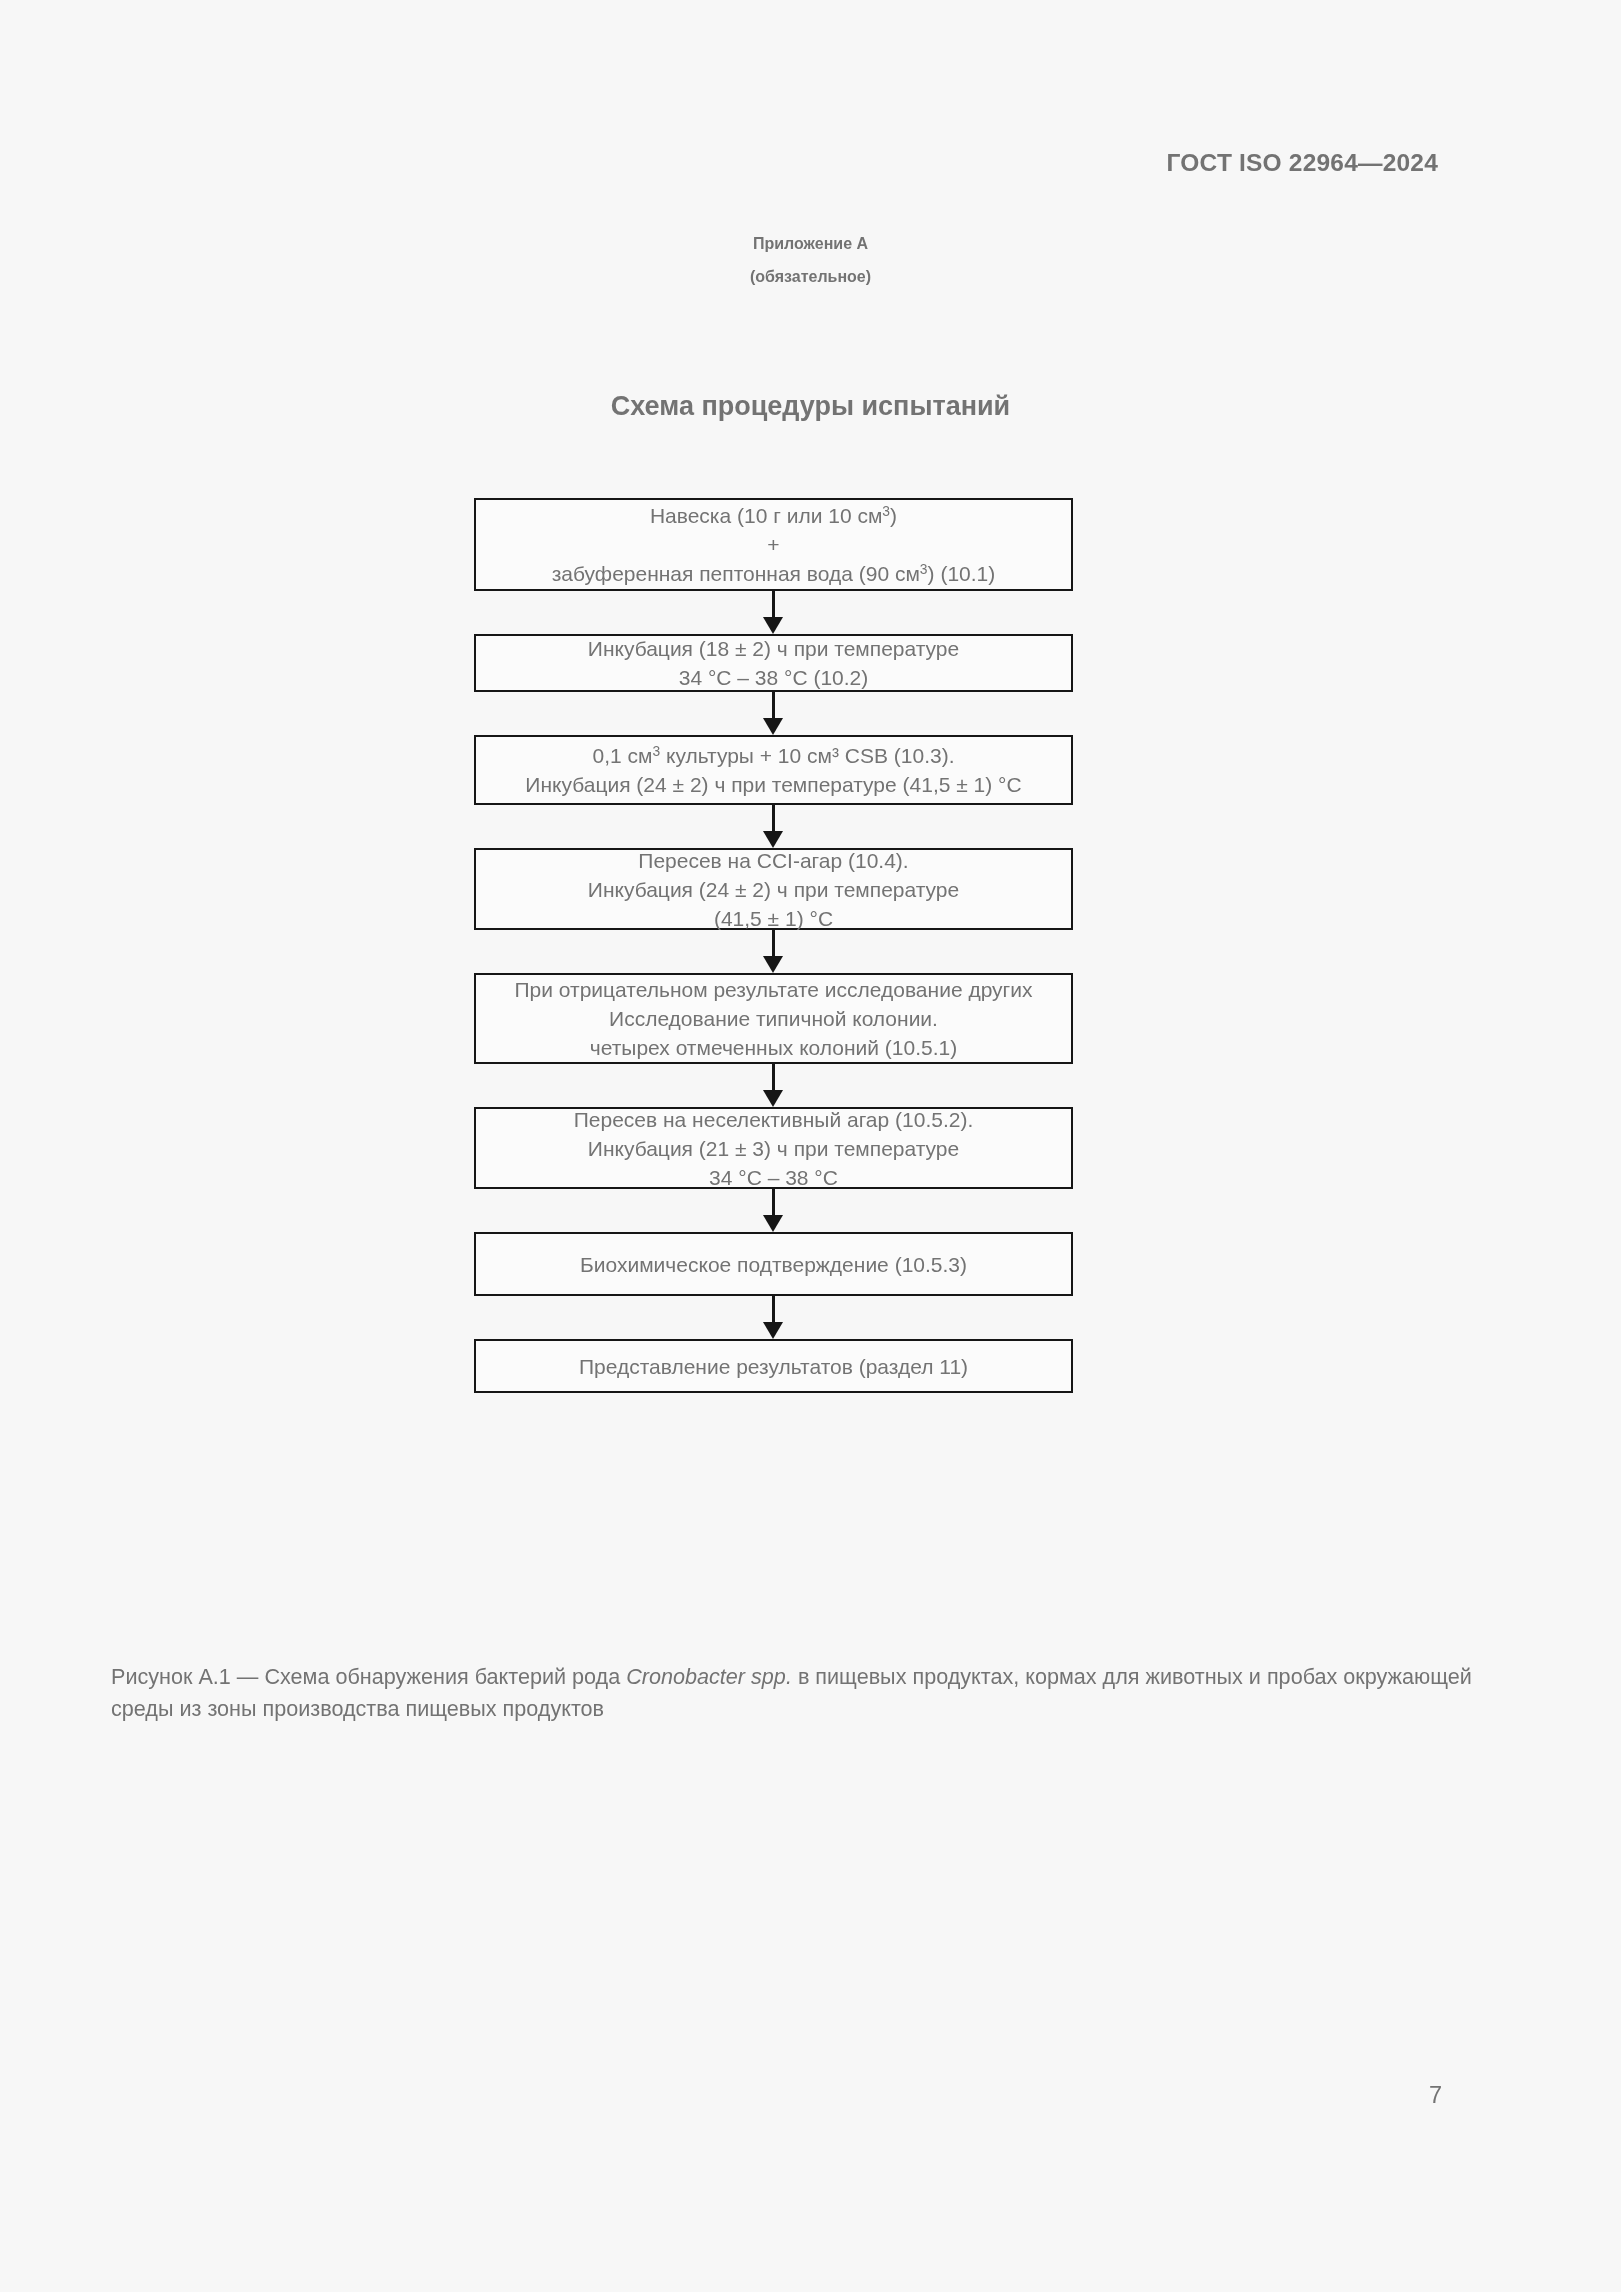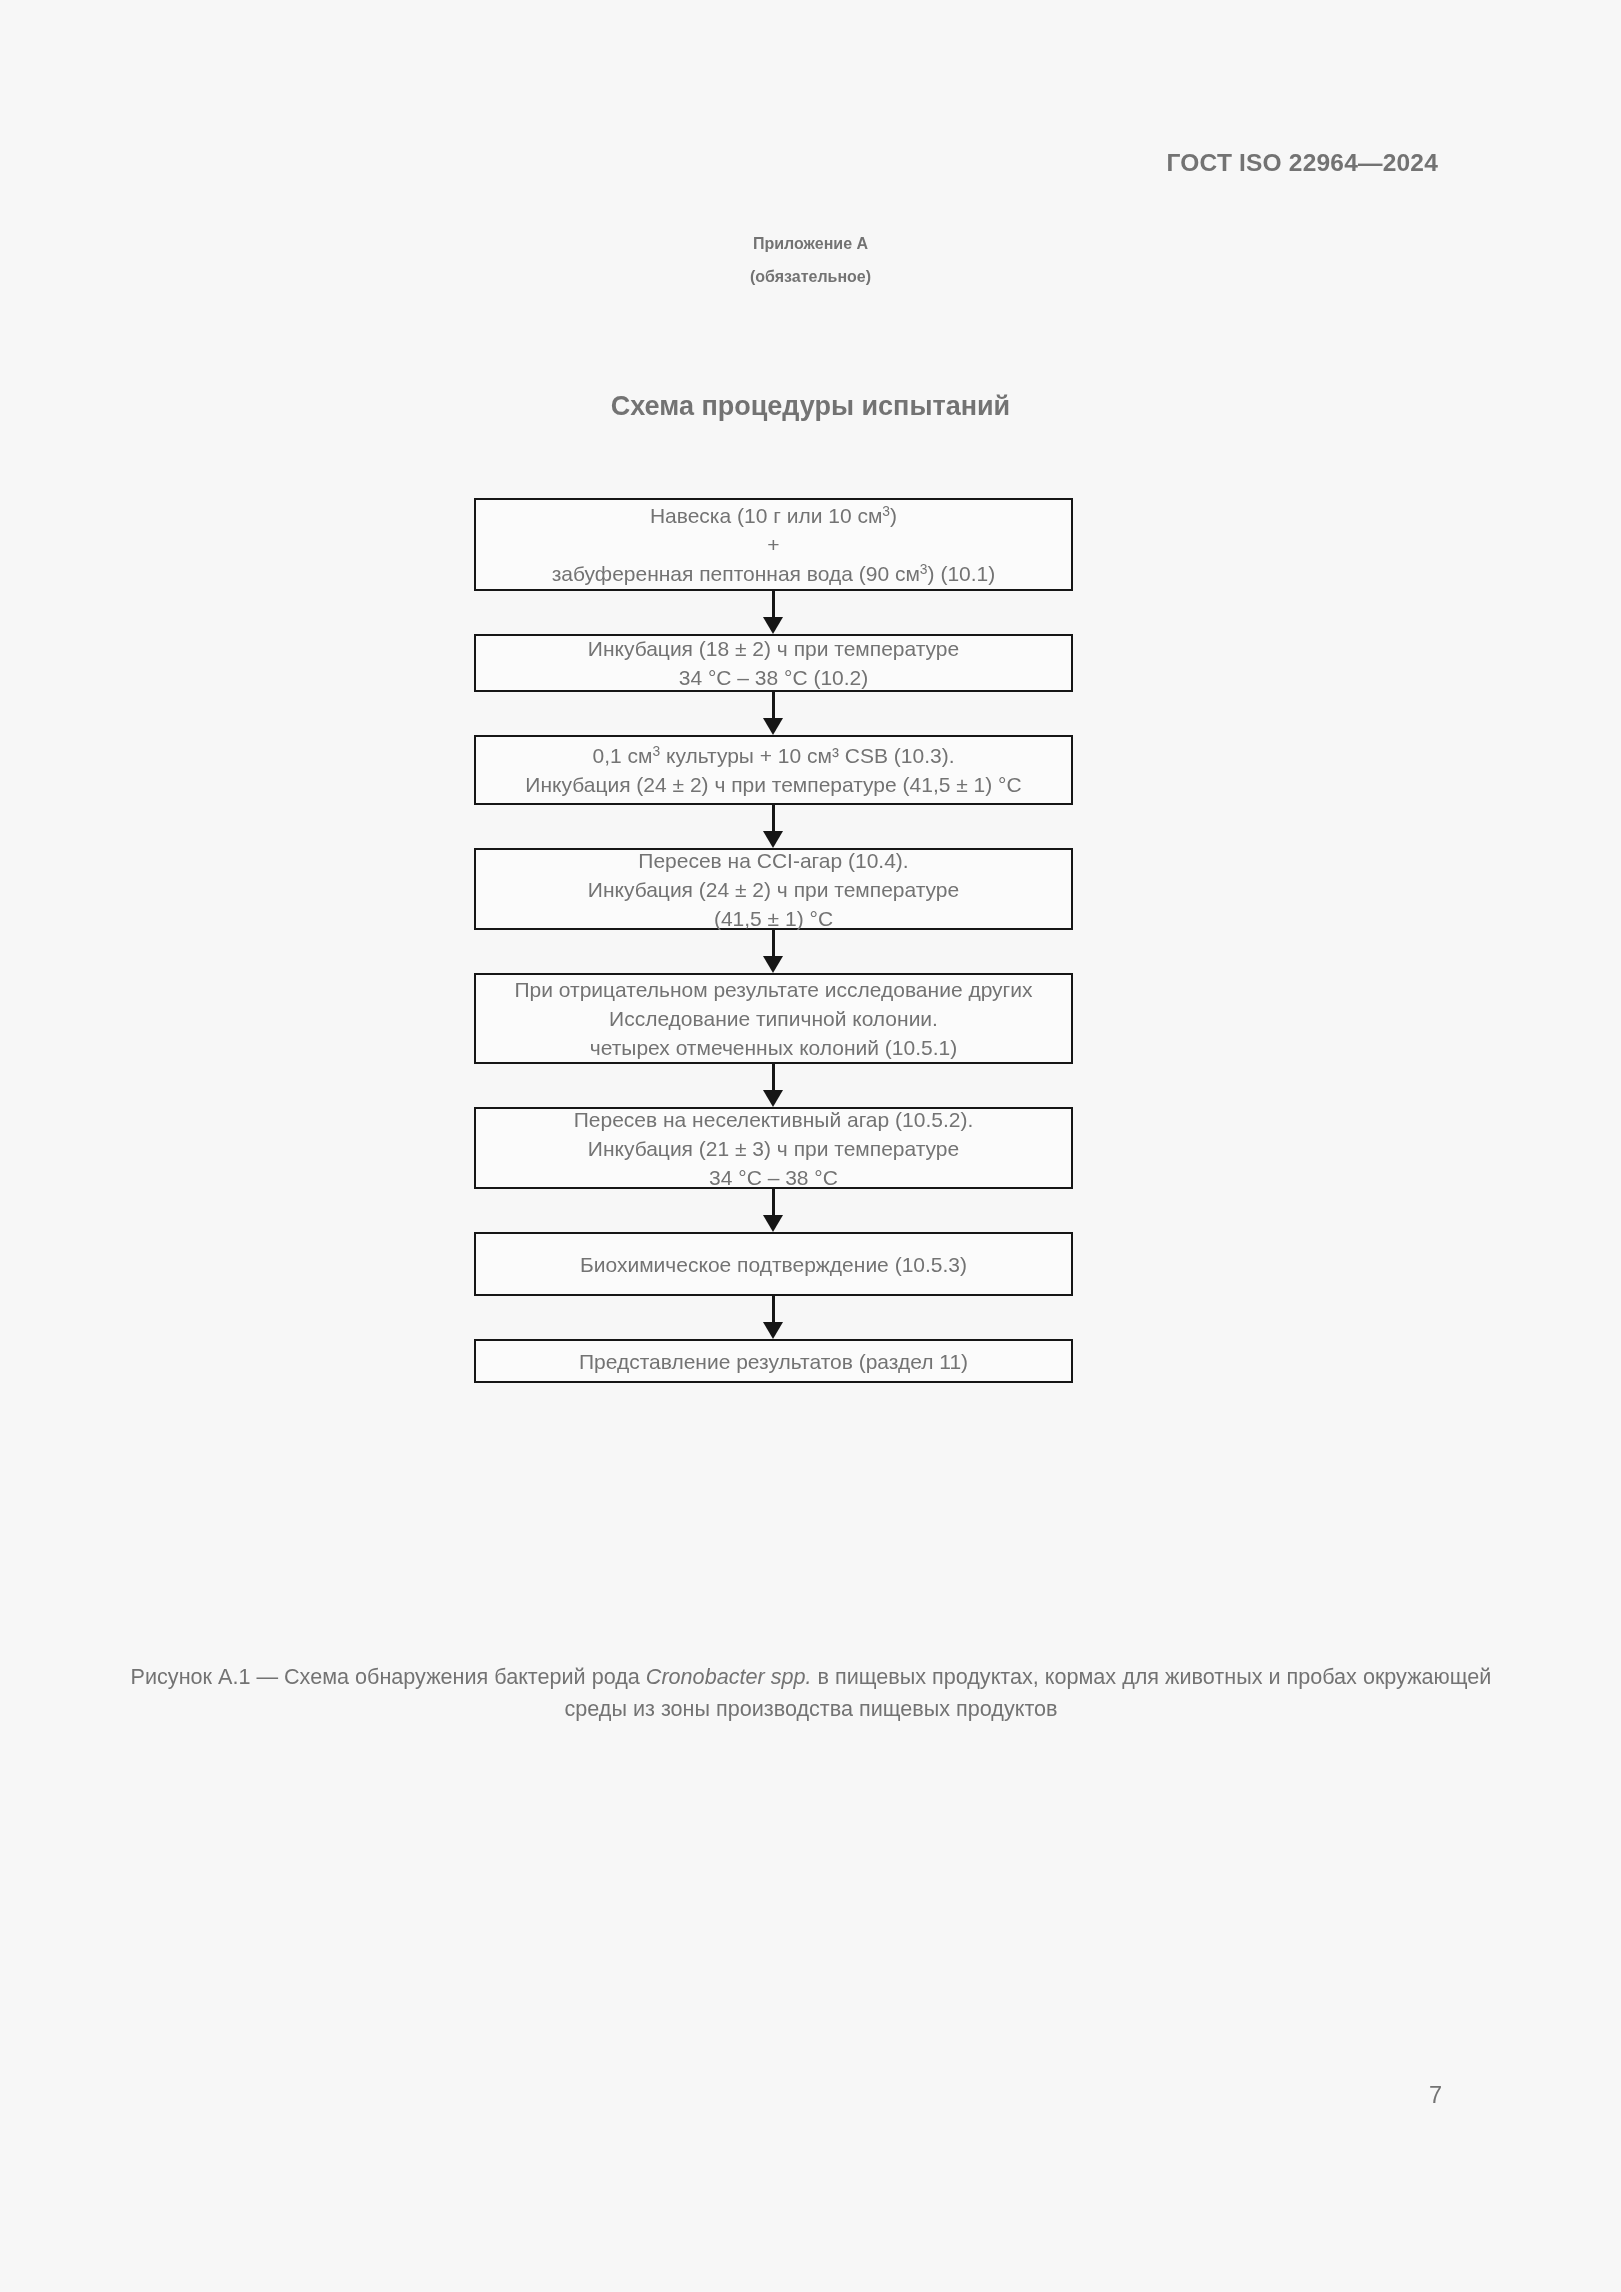--- a/index.html
+++ b/index.html
@@ -108,21 +108,20 @@
     border-top: 17.6px solid #161616;
   }
   .connector .stem { bottom: 15.7px; }
 
   
   .figure-caption {
     position: absolute;
     top: 1661px;
     left: 111px;
     width: 1400px;
-    text-align: center;
     font-size: 21.6px;
     line-height: 32px;
   }
   .figure-caption i { font-style: italic; }
 
   
   .page-number {
     position: absolute;
     top: 2082px;
     right: 179px;
@@ -210,21 +209,21 @@
       </div>
       <div class="node" style="height: 64px;">
         <div>
           <span class="node-text">Биохимическое подтверждение (10.5.3)</span>
         </div>
       </div>
       <div class="connector">
         <span class="stem"></span>
         <span class="head"></span>
       </div>
-      <div class="node" style="height: 44px;">
+      <div class="node" style="height: 54px;">
         <div>
           <span class="node-text">Представление результатов (раздел 11)</span>
         </div>
       </div>
     </div>
 
   <div class="figure-caption">
     <span>Рисунок А.1 — Схема обнаружения бактерий рода </span><i>Cronobacter spp.</i><span> в пищевых продуктах, кормах для животных и пробах окружающей среды из зоны производства пищевых продуктов</span>
   </div>
 

